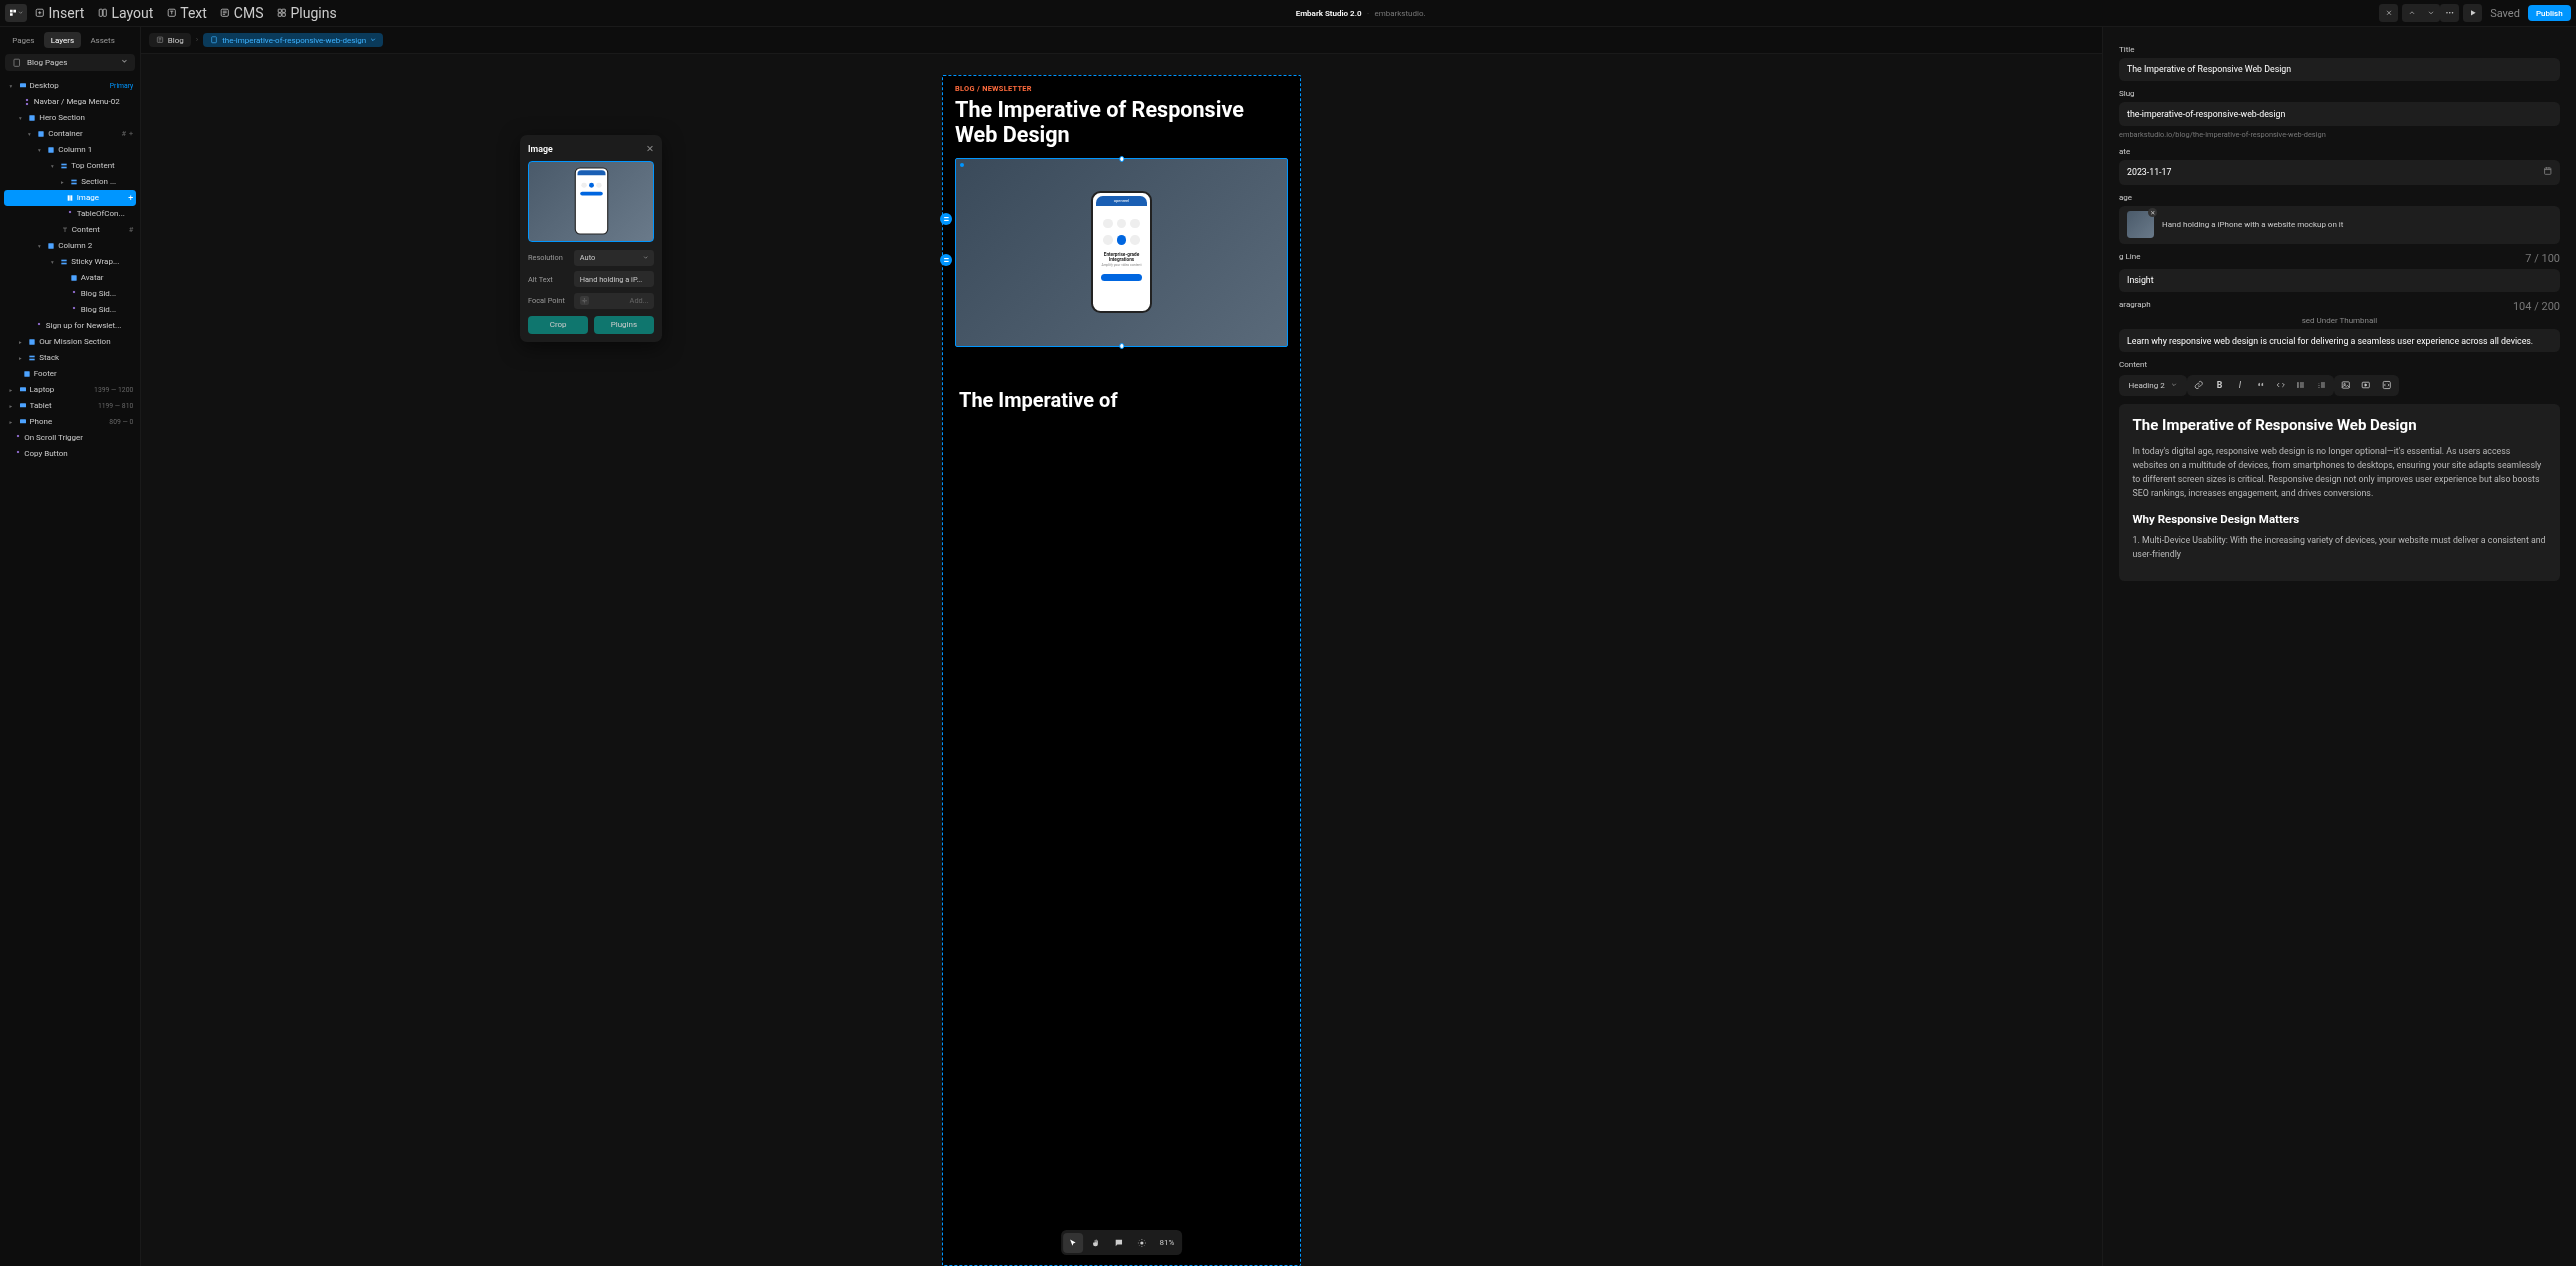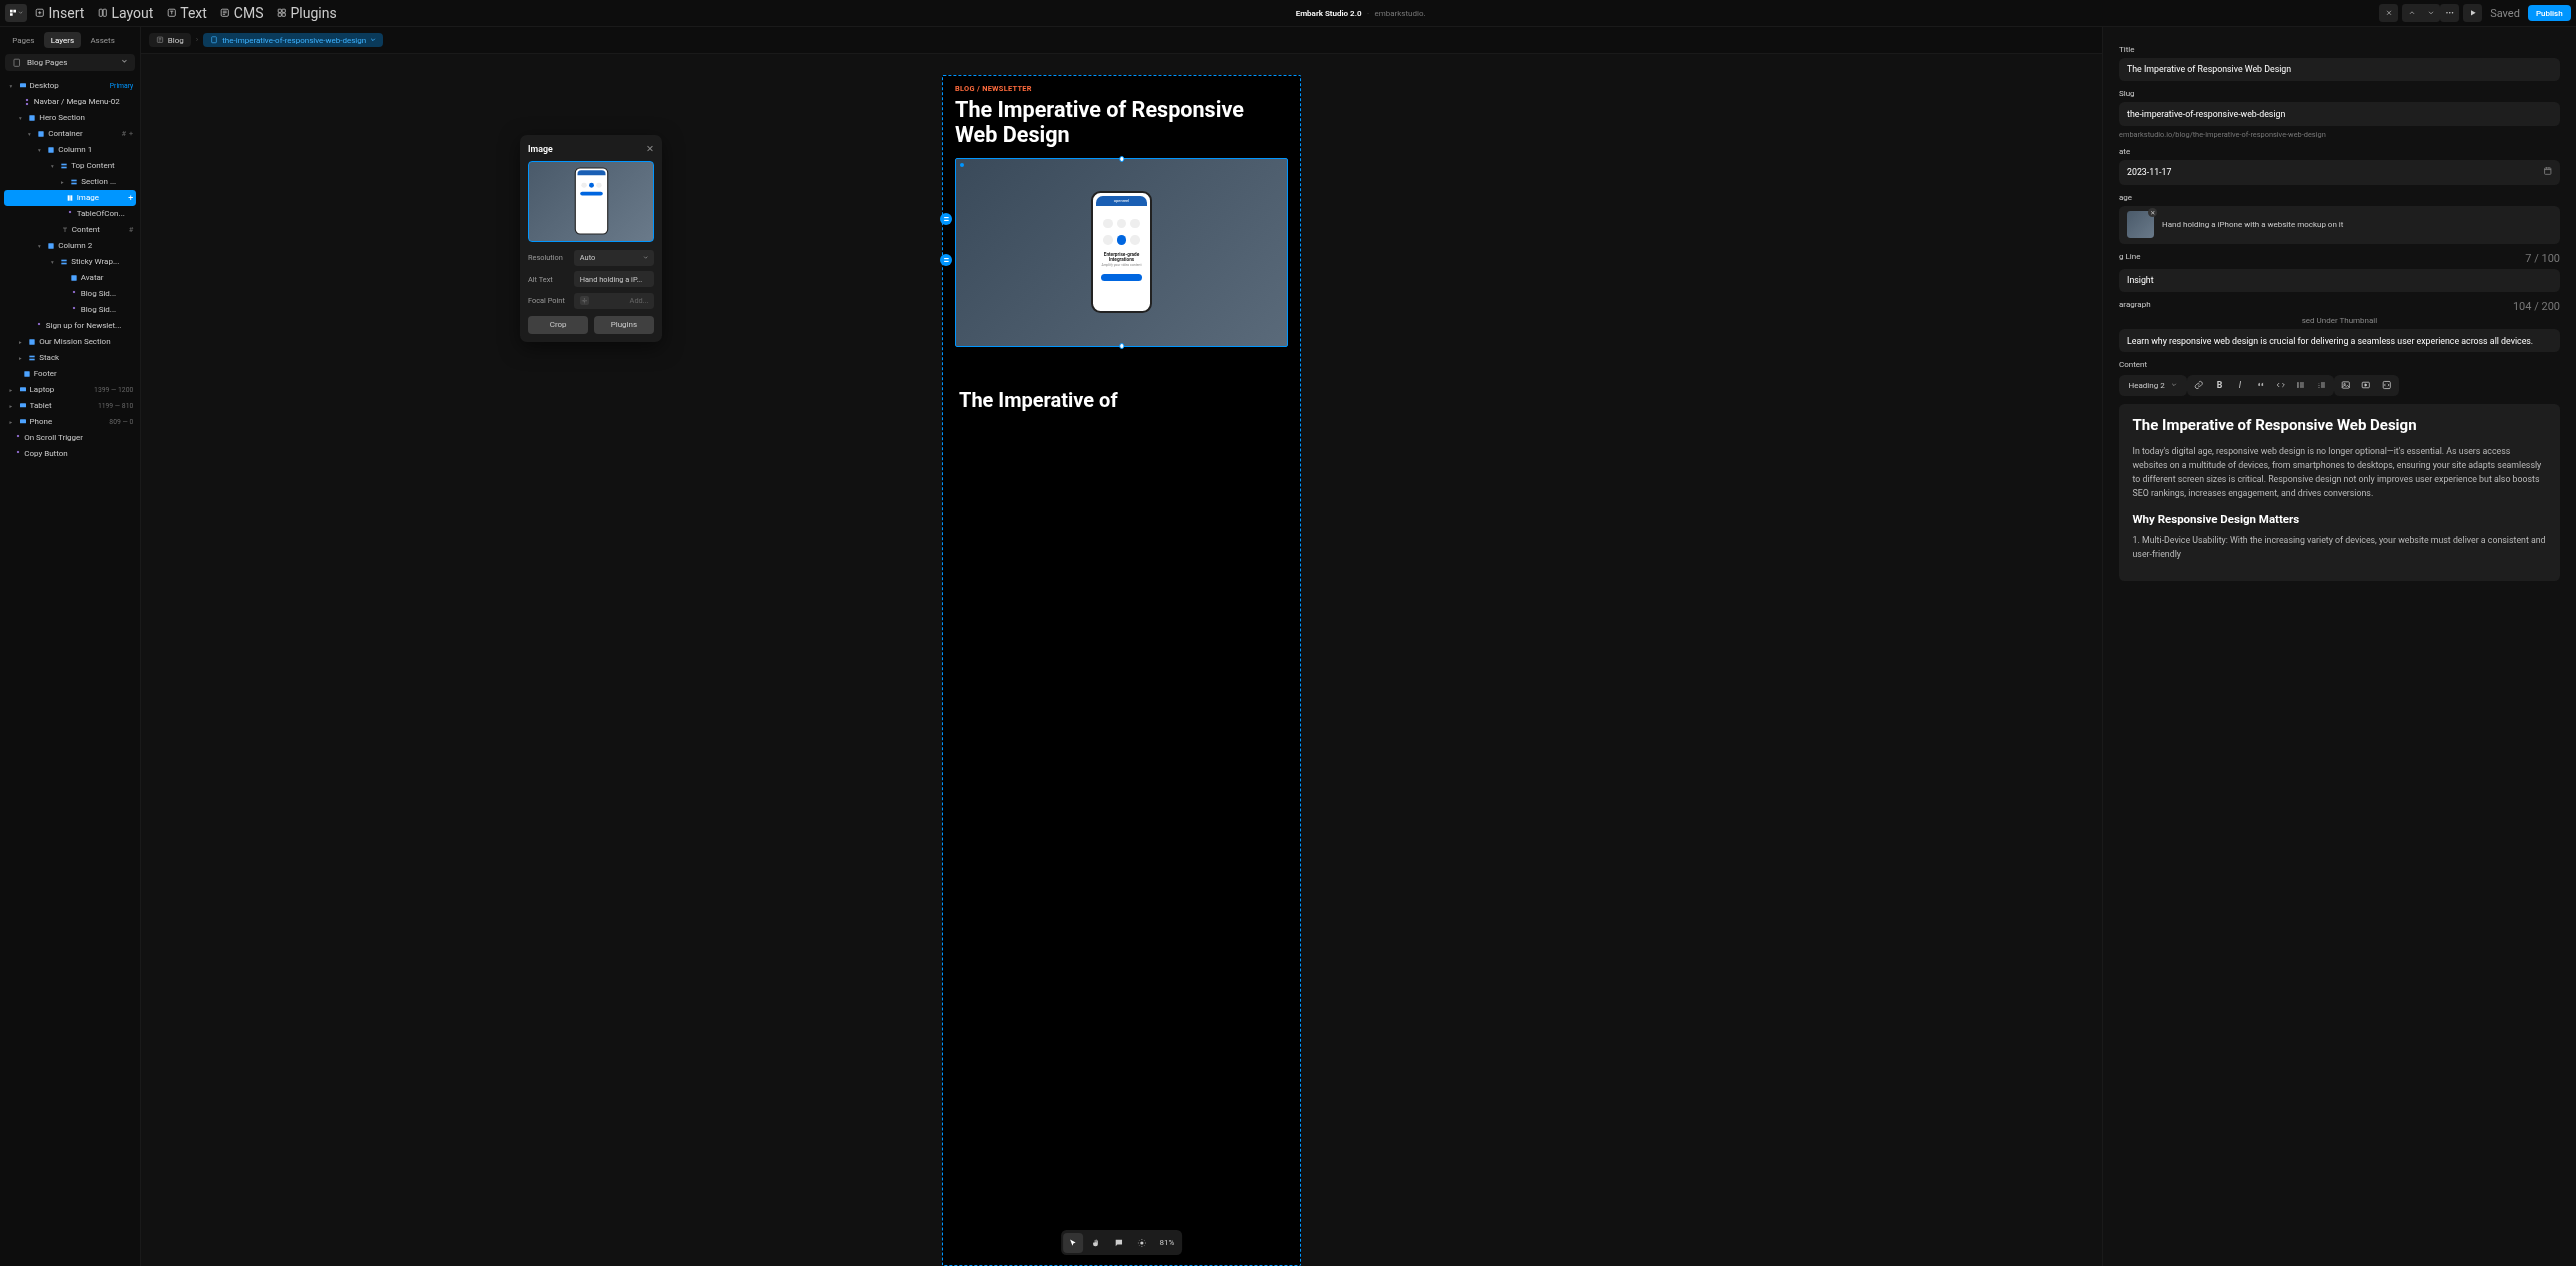--- a/index.html
+++ b/index.html
@@ -71,21 +71,21 @@
 
 .popover { position: absolute; top: 108px; left: 379px; width: 142px; background: #1c1c1c; border-radius: 6.8px; padding: 8px; z-index: 20; box-shadow: 0 5.4px 20px rgba(0,0,0,0.5); }
 .pop-head { display: flex; justify-content: space-between; align-items: center; margin-bottom: 6.8px; }
 .pop-title { font-size: 8.8px; font-weight: 600; color: #fff; }
 .pop-close { color: #888; cursor: pointer; font-size: 9.5px; }
 .pop-thumb { border: 0.7px solid #0096ff; border-radius: 4px; height: 81px; background: linear-gradient(135deg, #4a5a6a, #6a7a8a); margin-bottom: 8px; display: flex; align-items: center; justify-content: center; }
 .pop-row { display: flex; align-items: center; gap: 5.4px; margin-bottom: 5.4px; }
 .pop-label { width: 41px; font-size: 7.4px; color: #999; }
 .pop-input { flex: 1; background: #2a2a2a; border-radius: 3.4px; padding: 3.4px 5.4px; font-size: 7.4px; color: #ccc; display: flex; align-items: center; justify-content: space-between; min-height: 16px; }
 .pop-btns { display: flex; gap: 5.4px; margin-top: 6.8px; }
-.pop-btn { flex: 1; background: #404040; border-radius: 4px; padding: 4.7px; text-align: center; font-size: 8px; color: #ccc; }
+.pop-btn { flex: 1; background: #0f766e; border-radius: 4px; padding: 4.7px; text-align: center; font-size: 8px; color: #ccc; }
 
 
 .rpanel { width: 474px; background: #111; border-left: 0.7px solid #1a1a1a; padding: 9.5px 16px; overflow-y: auto; }
 .field-label { font-size: 8px; color: #ccc; margin: 8px 0 4px; display: flex; justify-content: space-between; }
 .counter { color: #777; font-size: 11px; text-align: right; }
 .field-input { width: 100%; background: #1e1e1e; border: none; border-radius: 5.4px; padding: 6.8px 8px; color: #fff; font-size: 8.8px; }
 .field-hint { font-size: 7.4px; color: #777; margin-top: 4px; }
 .date-row { display: flex; align-items: center; }
 .img-field { background: #1e1e1e; border-radius: 5.4px; padding: 5.4px 8px; display: flex; align-items: center; gap: 8px; position: relative; }
 .img-thumb { width: 27px; height: 27px; background: linear-gradient(135deg, #4a5a6a, #6a7a8a); border-radius: 3.4px; position: relative; }

